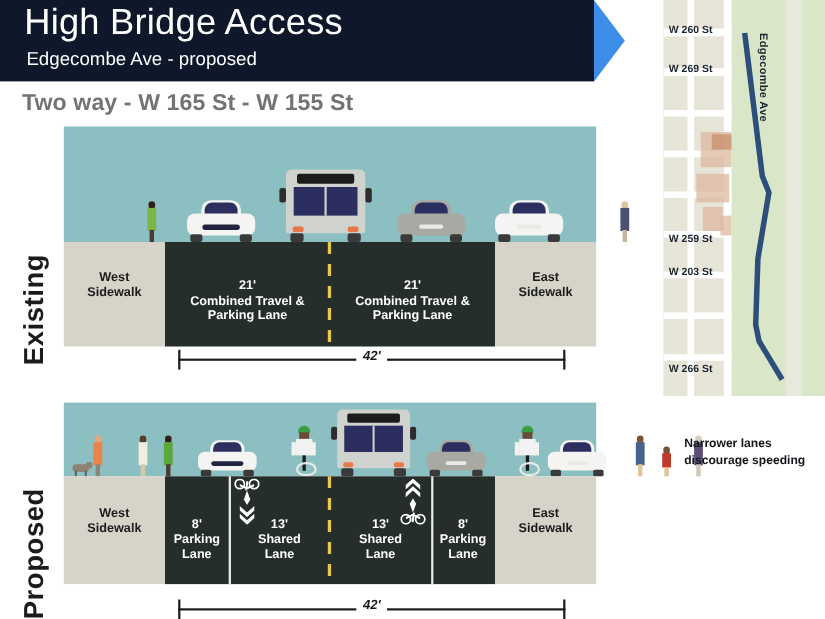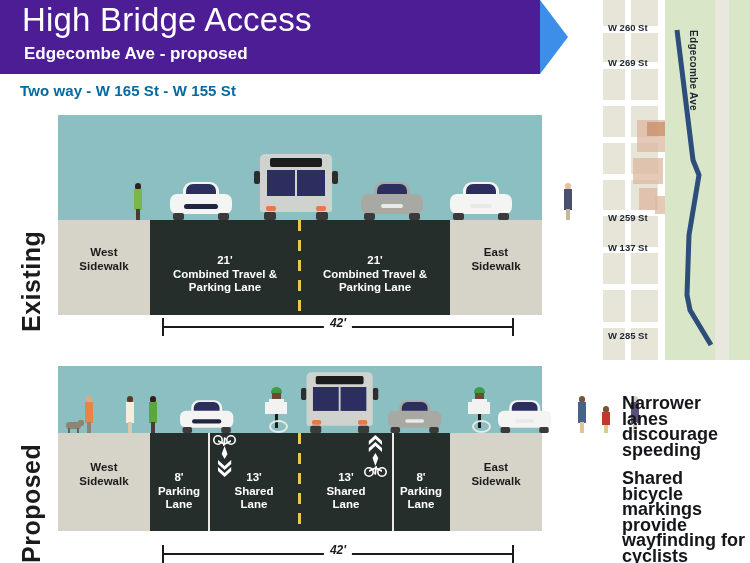--- a/index.html
+++ b/index.html
@@ -1,29 +1,29 @@
 <!DOCTYPE html>
 <html><head>
 <meta charset="utf-8">
 <style>
   html,body{margin:0;padding:0;background:#fff;}
   body{width:750px;height:563px;position:relative;overflow:hidden;
        font-family:"Liberation Sans",sans-serif;}
 
   
-  #banner{position:absolute;left:0;top:0;width:540px;height:74px;background:#4c1d95;}
+  #banner{position:absolute;left:0;top:0;width:540px;height:74px;background:#0f172a;}
   #banner-arrow{position:absolute;left:540px;top:0;width:0;height:0;
       border-top:37px solid transparent;border-bottom:37px solid transparent;
       border-left:28px solid #3d8ee8;}
   #banner-title{position:absolute;left:22px;top:1px;color:#fff;font-size:33px;
       letter-spacing:.2px;}
-  #banner-sub{position:absolute;left:24px;top:44px;color:#fff;font-size:17px;font-weight:bold;}
-
-  #section-title{position:absolute;left:20px;top:82px;font-size:15px;font-weight:bold;
-      color:#0369a1;letter-spacing:.1px;}
+  #banner-sub{position:absolute;left:24px;top:44px;color:#fff;font-size:17px;}
+
+  #section-title{position:absolute;left:20px;top:82px;font-size:21px;font-weight:bold;
+      color:#737373;letter-spacing:.1px;}
 
   
   .rowlabel{position:absolute;font-weight:bold;font-size:25px;color:#1b1b1b;
       writing-mode:vertical-rl;transform:rotate(180deg);letter-spacing:.5px;}
   #label-existing{left:17px;top:142px;height:190px;}
   #label-proposed{left:17px;top:383px;height:180px;}
 
   
   .diagram{position:absolute;left:58px;width:484px;}
   #diagram-existing{top:115px;height:200px;}
@@ -120,21 +120,21 @@
   #map .bldg{position:absolute;background:#dcb8a0;opacity:.75;}
   #map .street{position:absolute;background:#ffffff;}
   #map .maplabel{position:absolute;font-size:9.5px;font-weight:bold;color:#1b2430;
        white-space:nowrap;}
   #map .routelabel{position:absolute;font-size:10px;font-weight:bold;color:#1b2430;
        writing-mode:vertical-rl;letter-spacing:.3px;}
   #map svg.route{position:absolute;left:0;top:0;}
 
   
   #callout{position:absolute;left:622px;top:396px;width:124px;}
-  #callout p{margin:0 0 13px 0;font-size:18px;font-weight:bold;color:#14161a;
+  #callout p{margin:0 0 13px 0;font-size:11px;font-weight:bold;color:#14161a;
       line-height:15.5px;}
   #callout p:last-child{margin-bottom:0;}
 </style>
 </head>
 <body>
 
 <div id="banner">
   <div id="banner-title">High Bridge Access</div>
   <div id="banner-sub">Edgecombe Ave - proposed</div>
 </div>
@@ -451,22 +451,21 @@
   <div class="bldg" style="left:52px;top:196px;width:10px;height:18px;"></div>
   <div class="bldg" style="left:44px;top:122px;width:18px;height:14px;background:#c98f6a;"></div>
 
   <svg class="route" width="147" height="360">
     <polyline points="74,30 90,160 96,175 86,235 84,295 87,310 108,345" fill="none" stroke="#2d4d7a" stroke-width="5"></polyline>
   </svg>
 
   <div class="maplabel" style="left:5px;top:22px;">W 260 St</div>
   <div class="maplabel" style="left:5px;top:57px;">W 269 St</div>
   <div class="maplabel" style="left:5px;top:212px;">W 259 St</div>
-  <div class="maplabel" style="left:5px;top:242px;">W 137 St</div>
-  <div class="maplabel" style="left:5px;top:330px;">W 285 St</div>
+  <div class="maplabel" style="left:5px;top:242px;">W 203 St</div>
+  <div class="maplabel" style="left:5px;top:330px;">W 266 St</div>
 
   <div class="routelabel" style="left:85px;top:30px;">Edgecombe Ave</div>
 </div>
 
 <div id="callout">
   <p>Narrower lanes discourage speeding</p>
-  <p>Shared bicycle markings provide wayfinding for cyclists</p>
 </div>
 
 </body></html>

